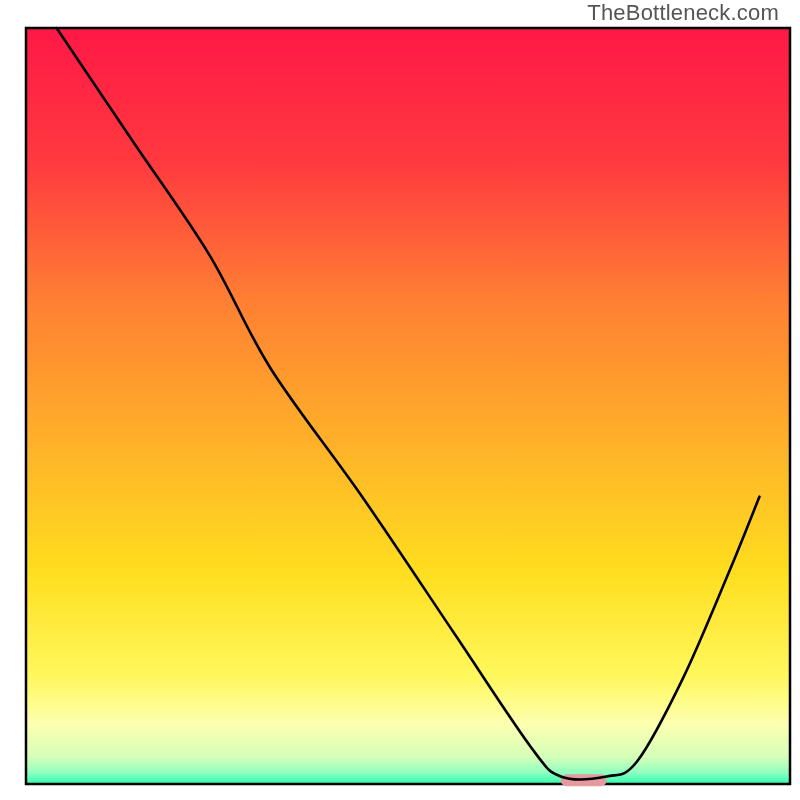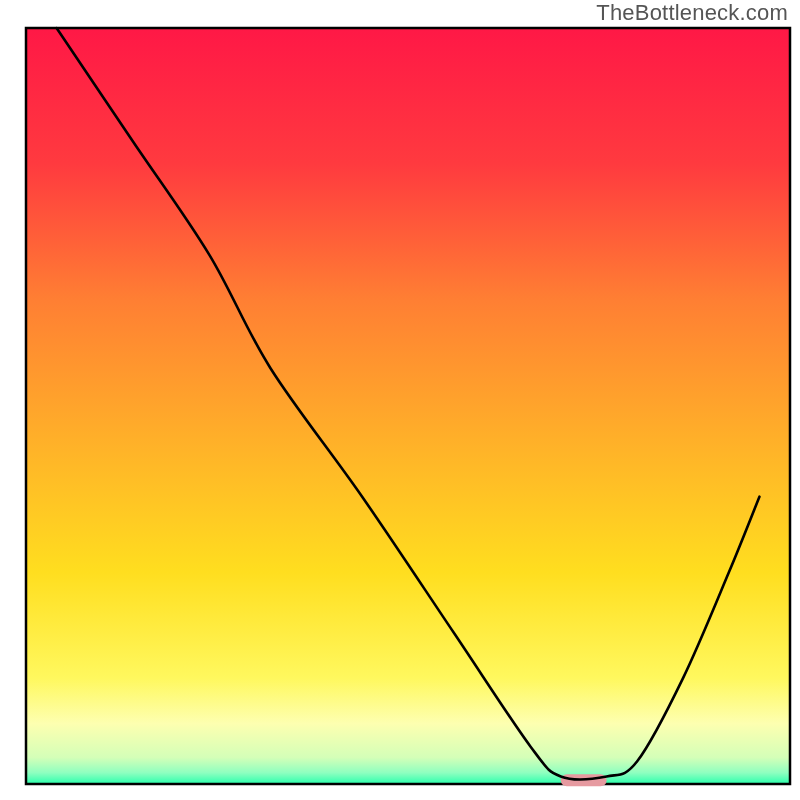--- a/index.html
+++ b/index.html
@@ -12,21 +12,21 @@
     font-family: Arial, Helvetica, sans-serif;
   }
   .chart-container {
     position: relative;
     width: 800px;
     height: 800px;
   }
   .watermark {
     position: absolute;
     top: 0;
-    right: 12px;
+    right: 21px;
     color: #555;
     font-size: 22px;
     font-weight: 500;
     z-index: 5;
     letter-spacing: 0.2px;
   }
   svg.plot {
     position: absolute;
     left: 0;
     top: 0;

